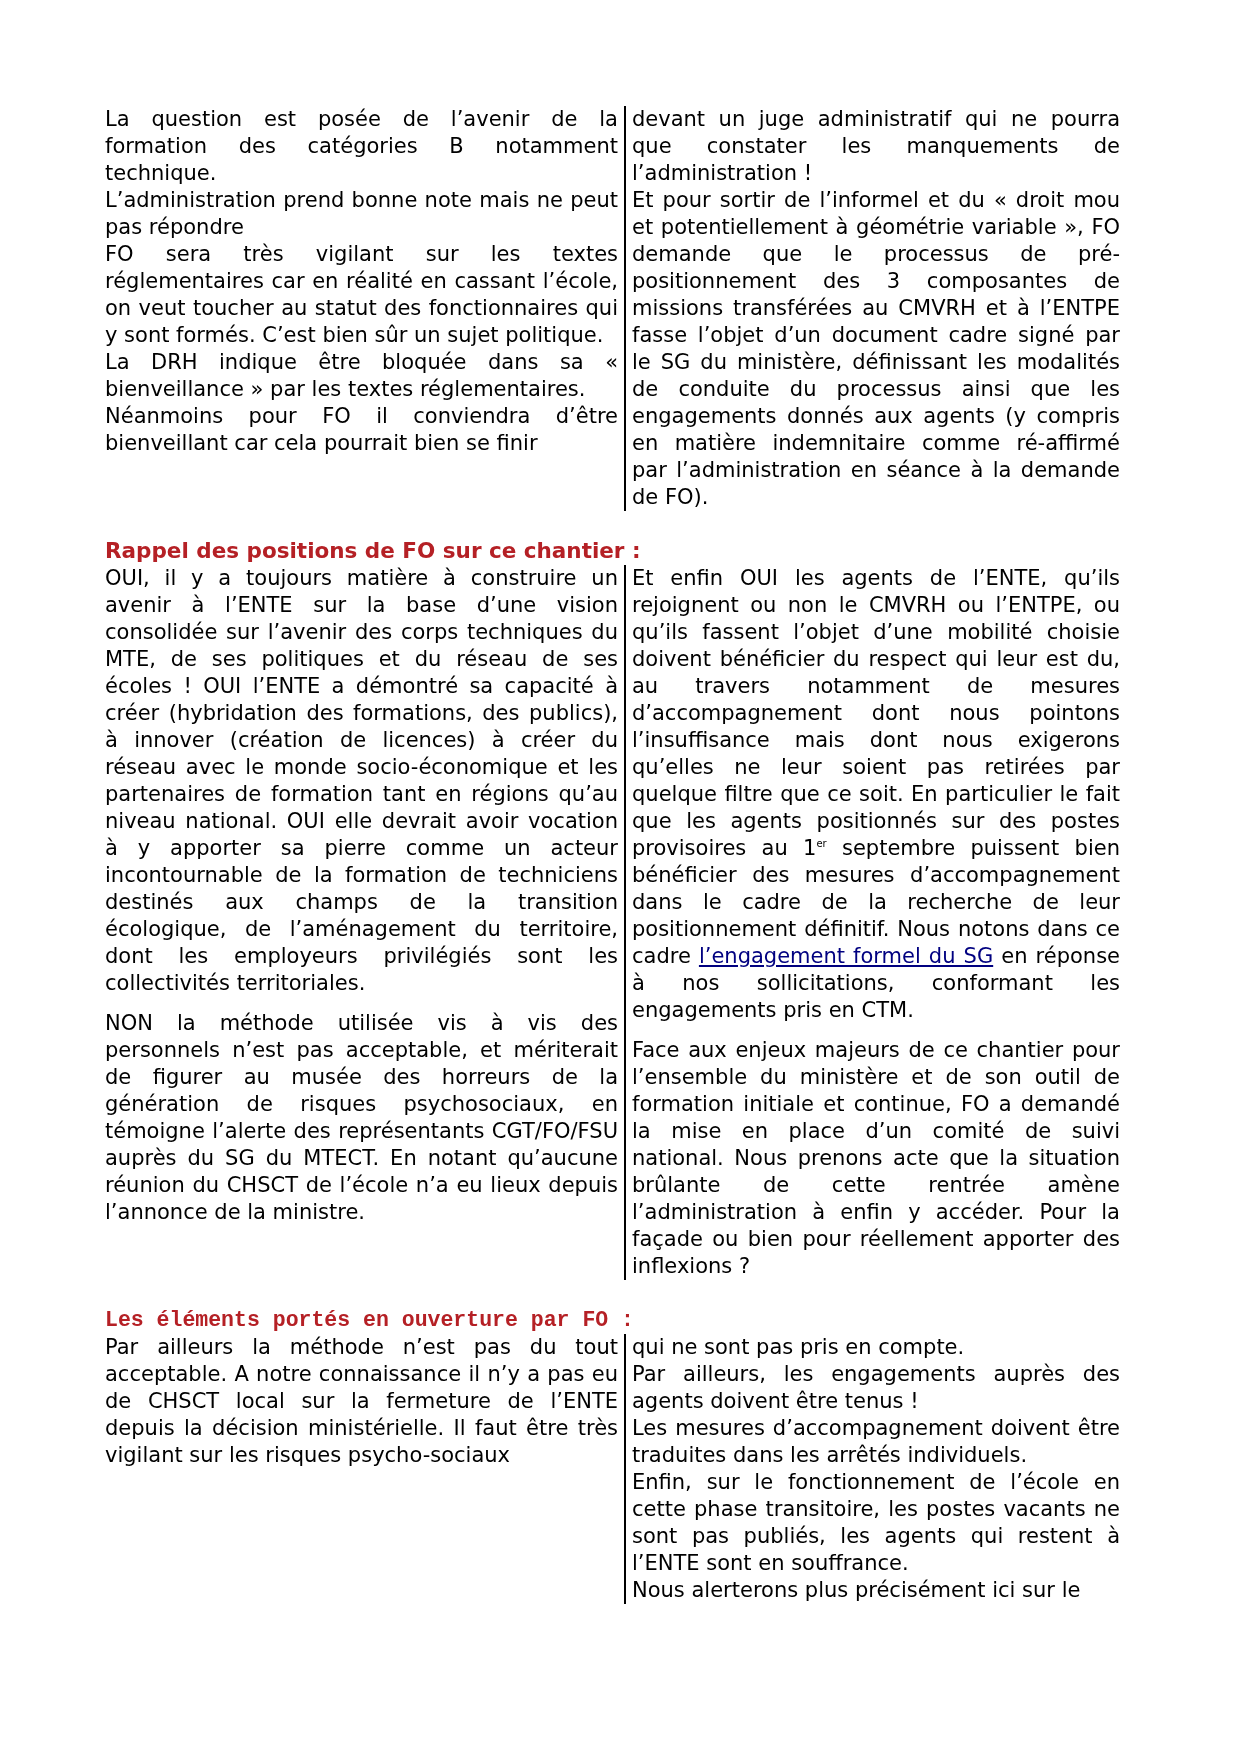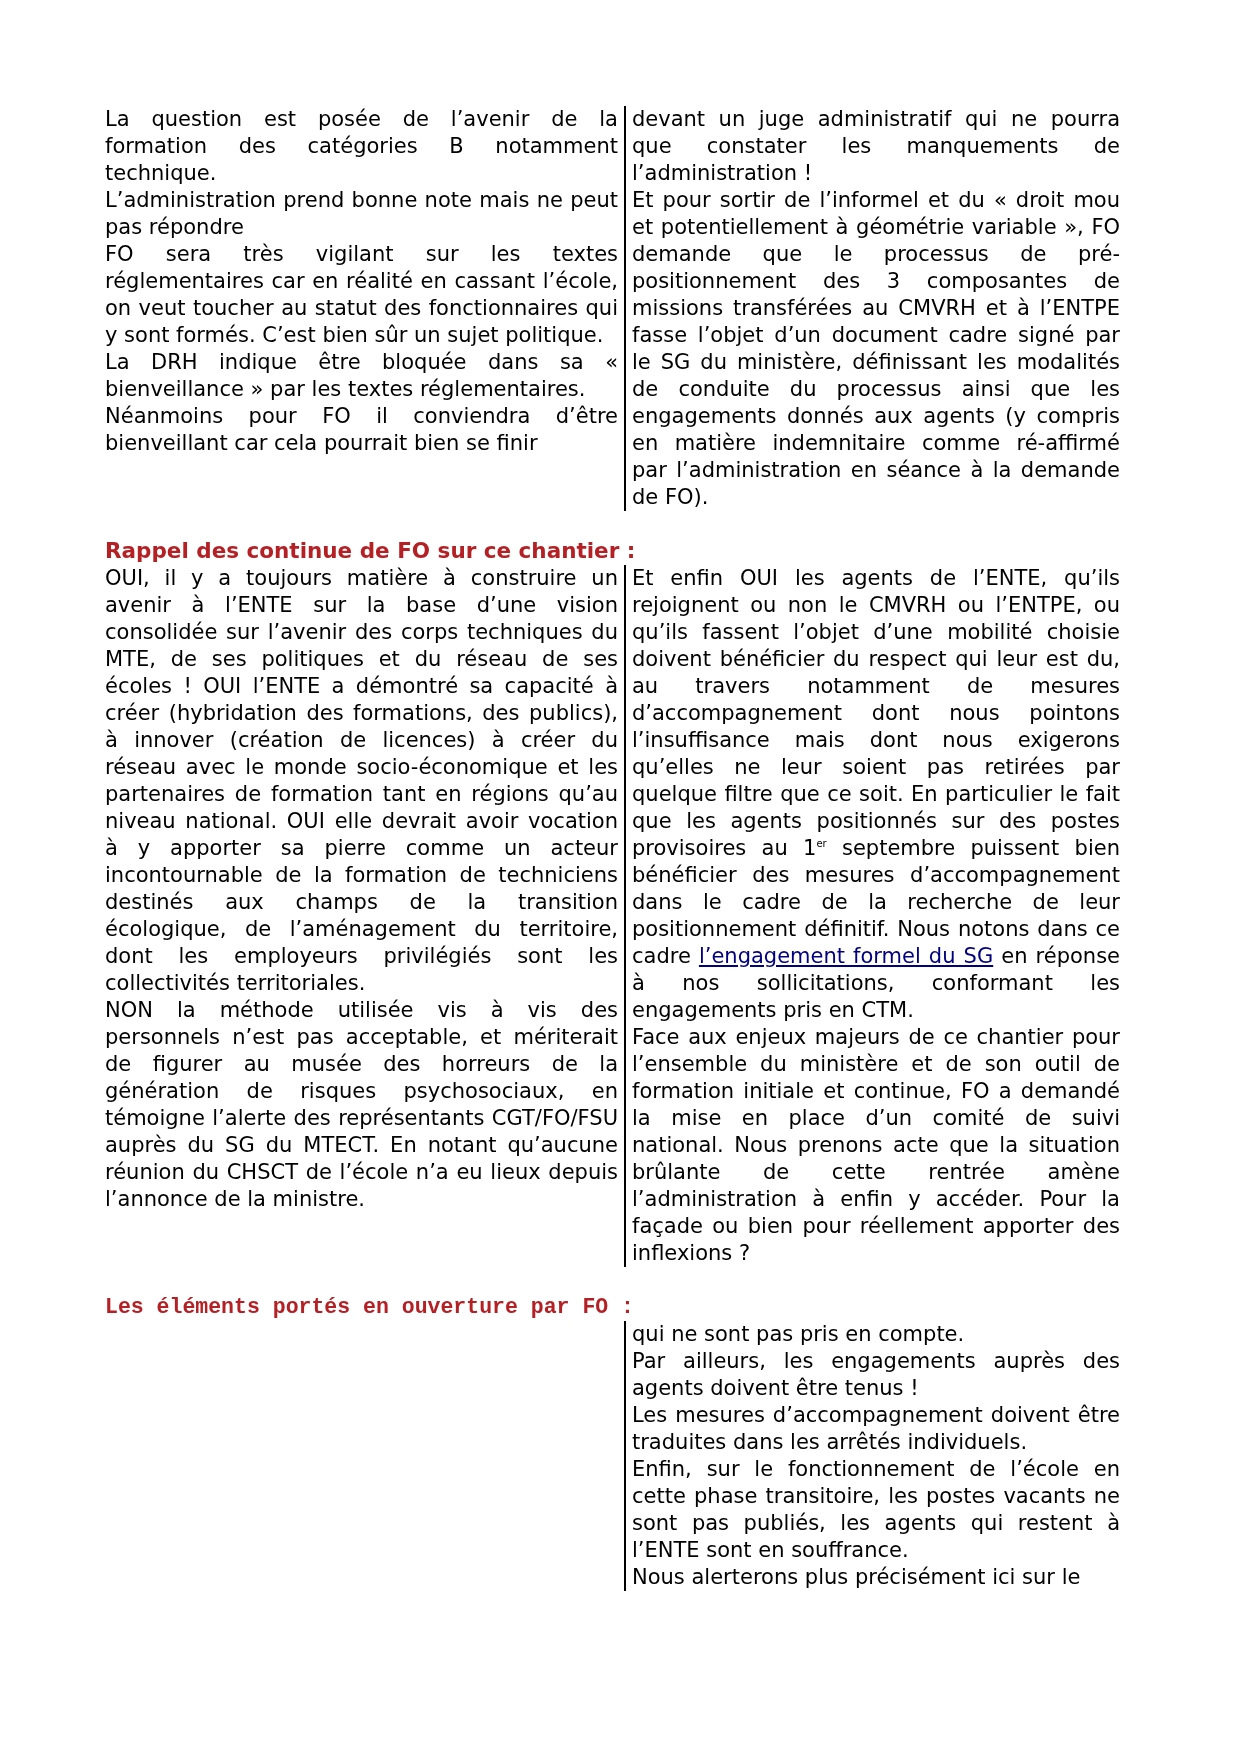--- a/index.html
+++ b/index.html
@@ -30,21 +30,21 @@
     width: 2px;
     height: 100%;
     background: #000000;
   }
   .para {
     font-size: 21px;
     line-height: 27px;
     text-align: justify;
     margin: 0;
   }
-  .para.spaced { }
+  .para.spaced { margin-top: 13px; }
   .heading {
     font-size: 21.5px;
     line-height: 28px;
     font-weight: bold;
     margin: 26px 0 0 0;
   }
   .run-b { font-weight: normal; }
   .run-sup {
     font-size: 10px;
     vertical-align: super;
@@ -68,38 +68,39 @@
       <div class="para"><span class="run-n">La DRH indique être bloquée dans sa « bienveillance » par les textes réglementaires.</span></div>
       <div class="para"><span class="run-n">Néanmoins pour FO il conviendra d’être bienveillant car cela pourrait bien se finir</span></div>
     </div>
     <div class="divider" style="background: rgb(0, 0, 0);"></div>
     <div class="col">
       <div class="para"><span class="run-n">devant un juge administratif qui ne pourra que constater les manquements de l’administration !</span></div>
       <div class="para"><span class="run-n">Et pour sortir de l’informel et du « droit mou et potentiellement à géométrie variable », FO demande que le processus de pré-positionnement des 3 composantes de missions transférées au CMVRH et à l’ENTPE fasse l’objet d’un document cadre signé par le SG du ministère, définissant les modalités de conduite du processus ainsi que les engagements donnés aux agents (y compris en matière indemnitaire comme ré-affirmé par l’administration en séance à la demande de FO).</span></div>
     </div>
   </div>
 
-  <div class="heading" style="color: rgb(181, 32, 37);">Rappel des continue de FO sur ce chantier :</div>
+  <div class="heading" style="color: rgb(181, 32, 37);">Rappel des positions de FO sur ce chantier :</div>
 
   <div class="section">
     <div class="col">
       <div class="para"><span class="run-b">OUI, il y a toujours matière à construire un avenir à l’ENTE </span><span class="run-n">sur la base d’une vision consolidée sur l’avenir des corps techniques du MTE, de ses politiques et du réseau de ses écoles ! </span><span class="run-b">OUI l’ENTE a démontré sa capacité à créer </span><span class="run-n">(hybridation des formations, des publics), à innover (création de licences) à créer du réseau avec le monde socio-économique et les partenaires de formation tant en régions qu’au niveau national. </span><span class="run-b">OUI elle devrait avoir vocation à y apporter sa pierre </span><span class="run-n">comme un acteur incontournable de la formation de techniciens destinés aux champs de la transition écologique, de l’aménagement du territoire, dont les employeurs privilégiés sont les collectivités territoriales.</span></div>
       <div class="para spaced"><span class="run-b">NON la méthode utilisée vis à vis des personnels n’est pas acceptable, </span><span class="run-n">et mériterait de figurer au musée des horreurs de la génération de risques psychosociaux, en témoigne l’alerte des représentants CGT/FO/FSU auprès du SG du MTECT. En notant qu’aucune réunion du CHSCT de l’école n’a eu lieux depuis l’annonce de la ministre.</span></div>
     </div>
     <div class="divider" style="background: rgb(0, 0, 0);"></div>
     <div class="col">
       <div class="para"><span class="run-n">Et enfin </span><span class="run-b">OUI les agents de l’ENTE, </span><span class="run-n">qu’ils rejoignent ou non le CMVRH ou l’ENTPE, ou qu’ils fassent l’objet d’une mobilité choisie </span><span class="run-b">doivent bénéficier du respect qui leur est du</span><span class="run-n">, au travers notamment de mesures d’accompagnement dont nous pointons l’insuffisance mais dont nous exigerons qu’elles ne leur soient pas retirées par quelque filtre que ce soit. En particulier le fait que les agents positionnés sur des postes provisoires au 1</span><sup class="run-sup">er</sup><span class="run-n"> septembre puissent bien bénéficier des mesures d’accompagnement dans le cadre de la recherche de leur positionnement définitif. Nous notons dans ce cadre </span><a href="#" class="run-link" style="color: rgb(0, 0, 128);">l’engagement formel du SG</a><span class="run-n"> en réponse à nos sollicitations, conformant les engagements pris en CTM.</span></div>
       <div class="para spaced"><span class="run-n">Face aux enjeux majeurs de ce chantier pour l’ensemble du ministère et de son outil de formation initiale et continue, FO a demandé la mise en place d’un comité de suivi national. Nous prenons acte que la situation brûlante de cette rentrée amène l’administration à enfin y accéder. Pour la façade ou bien pour réellement apporter des inflexions ?</span></div>
     </div>
   </div>
 
   <div class="heading" style="color: rgb(181, 32, 37); font-family: Liberation Mono, monospace;">Les éléments portés en ouverture par FO :</div>
 
   <div class="section">
     <div class="col">
+      <div class="para"><span class="run-n">Par ailleurs la méthode n’est pas du tout acceptable. A notre connaissance il n’y a pas eu de CHSCT local sur la fermeture de l’ENTE depuis la décision ministérielle. Il faut être très vigilant sur les risques psycho-sociaux</span></div>
     </div>
     <div class="divider" style="background: rgb(0, 0, 0);"></div>
     <div class="col">
       <div class="para"><span class="run-n">qui ne sont pas pris en compte.</span></div>
       <div class="para"><span class="run-n">Par ailleurs, les engagements auprès des agents doivent être tenus !</span></div>
       <div class="para"><span class="run-n">Les mesures d’accompagnement doivent être traduites dans les arrêtés individuels.</span></div>
       <div class="para"><span class="run-n">Enfin, sur le fonctionnement de l’école en cette phase transitoire, les postes vacants ne sont pas publiés, les agents qui restent à l’ENTE sont en souffrance.</span></div>
       <div class="para"><span class="run-n">Nous alerterons plus précisément ici sur le</span></div>
     </div>
   </div>

